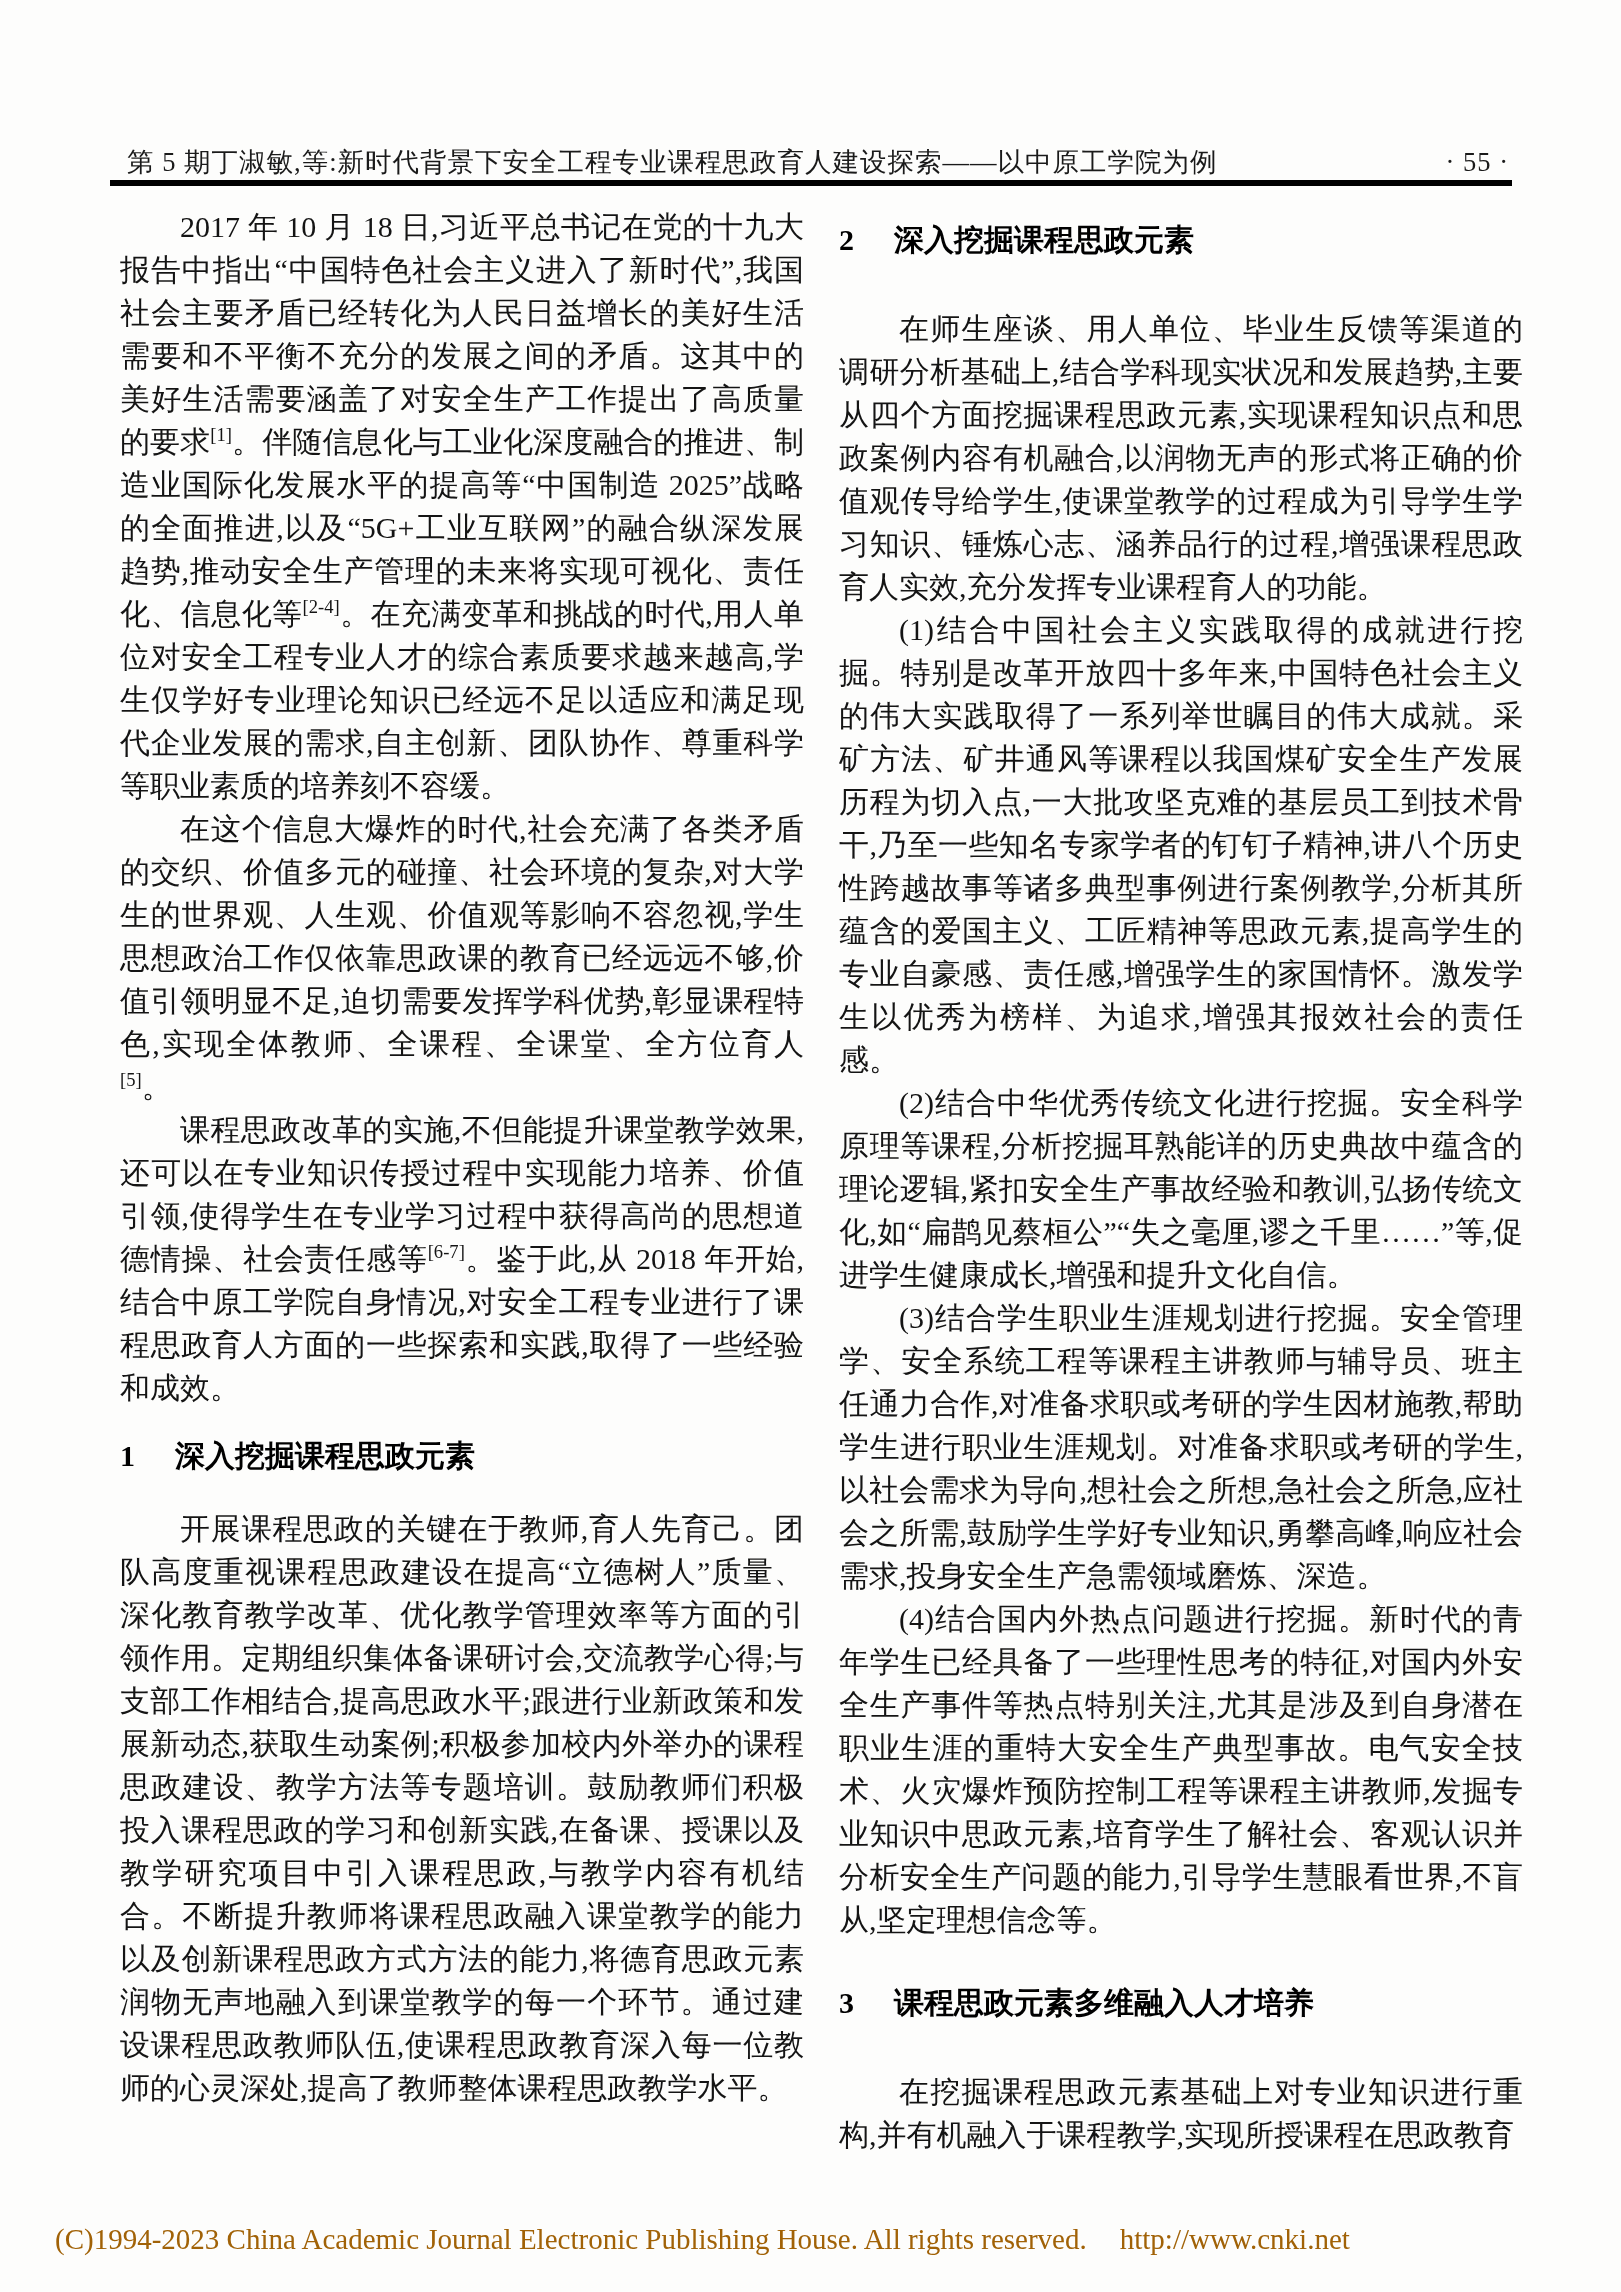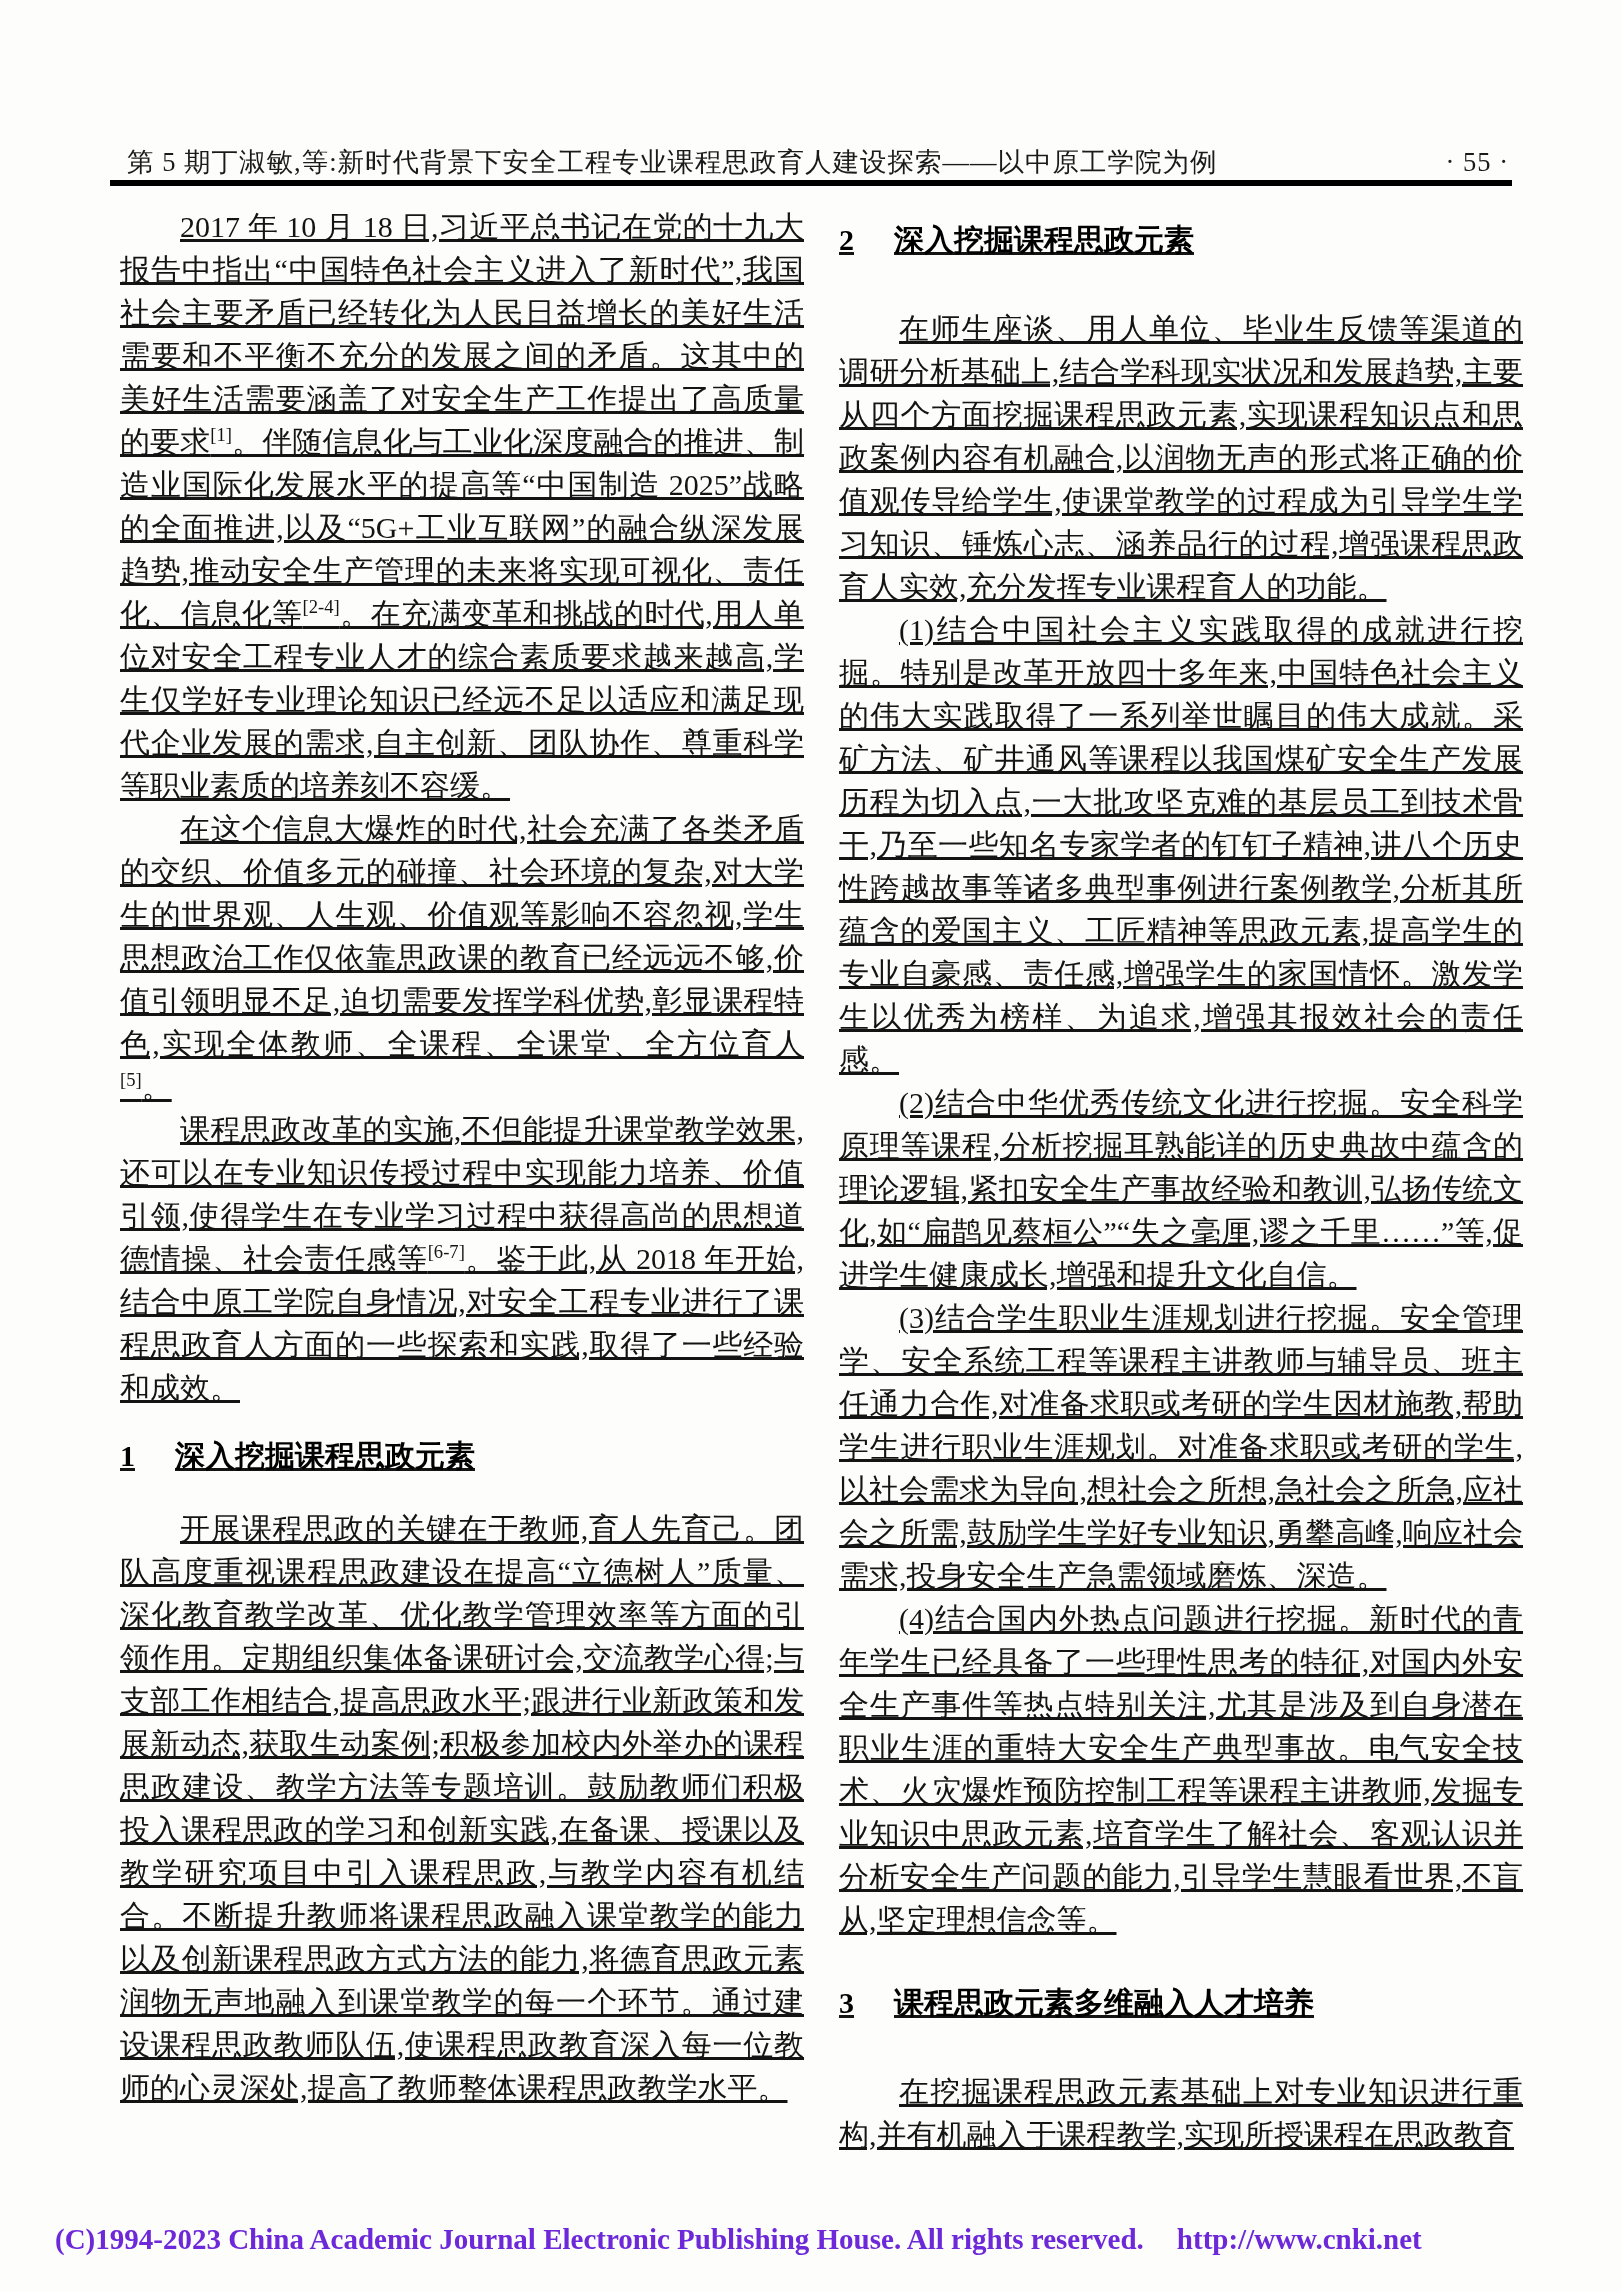--- a/index.html
+++ b/index.html
@@ -33,21 +33,20 @@
     left: 110px;
     top: 180px;
     width: 1402px;
     height: 5.9px;
     background: #000;
   }
   .col {
     position: absolute;
     top: 205px;
     width: 684px;
-    text-decoration: underline;
   }
   .col-left  { left: 120px; }
   .col-right { left: 839px; }
   .para {
     margin: 0;
     font-size: 30px;
     line-height: 43px;
     text-align: justify;
     text-indent: 2em;
   }
@@ -68,24 +67,23 @@
   .col-right .section-heading:first-child { margin-top: 11.8px; }
   .sec-num { min-width: 55px; font-weight: 700; }
   .sec-title { font-weight: 700; }
   .page-footer {
     position: absolute;
     left: 55px;
     top: 2223px;
     display: flex;
     gap: 33px;
     font-size: 29px;
-    color: #6d28d9;
+    color: #a16207;
     font-family: "Liberation Serif", "DejaVu Serif", serif;
     white-space: nowrap;
-    font-weight: bold;
   }
 </style>
 </head>
 <body>
 
 <div class="page">
 
   <header class="page-header">
     <span class="issue">第 5 期</span>
     <span class="running-title">丁淑敏,等:新时代背景下安全工程专业课程思政育人建设探索——以中原工学院为例</span>

